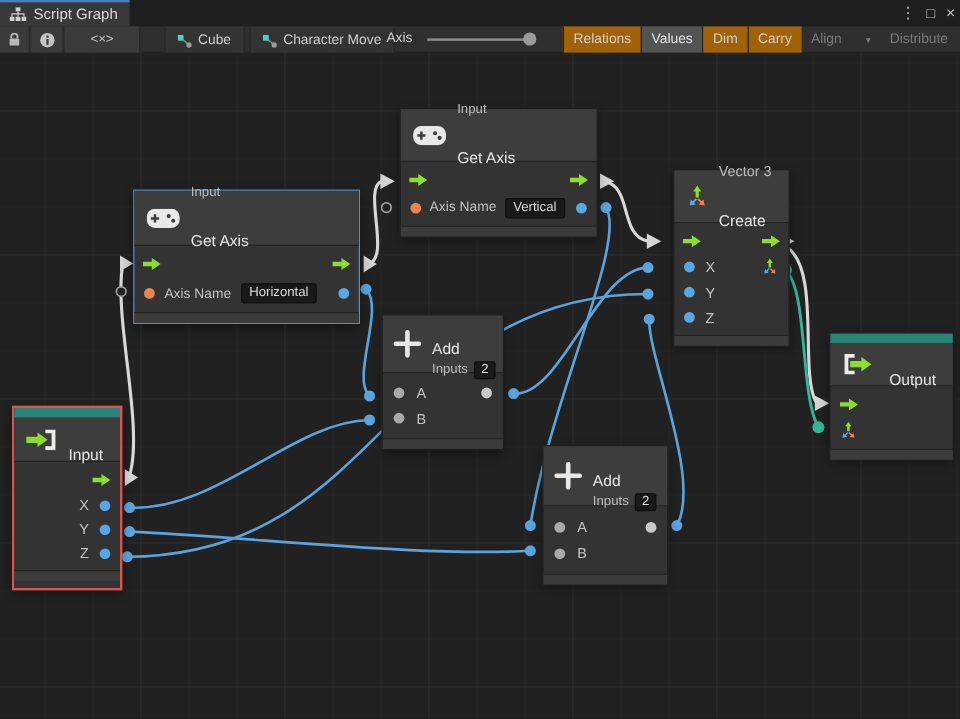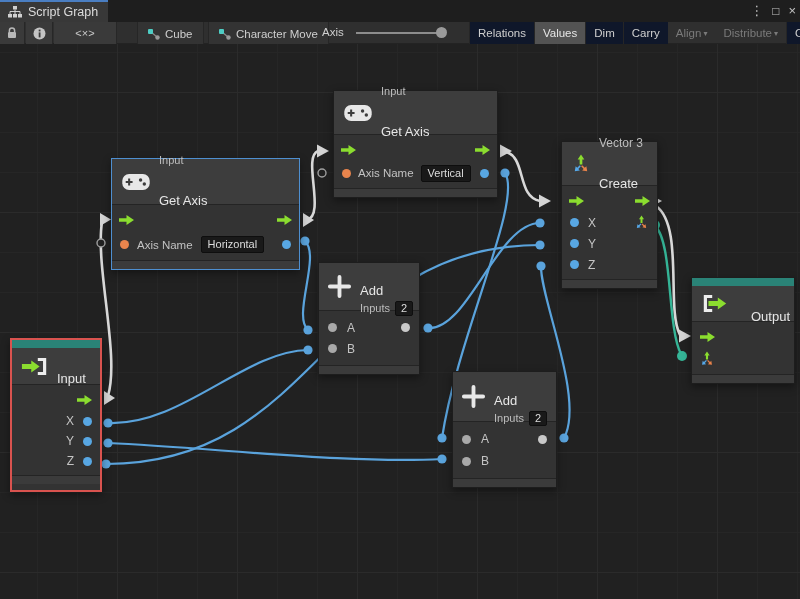--- a/index.html
+++ b/index.html
@@ -22,23 +22,23 @@
   .tbseg { position:absolute; top:0; height:22px; display:flex; align-items:center; justify-content:center;
            background:#3a3a3a; border-right:1px solid #272727; }
   .crumb { position:absolute; top:0; height:22px; display:flex; align-items:center; gap:5px; padding:12px 10px;
            background:#333333; border-left:1px solid #262626; border-right:1px solid #262626; }
   #zoomlabel { position:absolute; left:322px; top:4px; }
   #slider { position:absolute; left:356px; top:10px; width:88px; height:2px; background:#8d8d8d; }
   #sliderhandle { position:absolute; left:-1px; top:-5px; width:11px; height:11px; border-radius:50%; background:#9a9a9a; }
   #zoomval { position:absolute; left:455px; top:4px; font-size:11px;margin-top:44px; }
   #togglegroup { position:absolute; left:469px; top:0; height:22px; display:flex; }
   .tbtn { height:22px; display:flex; align-items:center; justify-content:center; padding:0 8px;
-          background:#0f172a; border-left:1px solid #262626; white-space:nowrap; }
+          background:#a16207; border-left:1px solid #262626; white-space:nowrap; }
   .tbtn.active { background:#535353; color:#e6e6e6; }
-  .tbtn.disabled { background:transparent; color:#7a7a7a; border-left:none; gap:2px; }
+  .tbtn.disabled { background:transparent; color:#7a7a7a; border-left:none; gap:20px; }
   .tbtn:last-child { border-right:1px solid #262626; }
   .dd { font-size:8px; }
 
   
   #canvas { position:absolute; left:0; top:44px; width:800px; height:555px; background-color:#212121;
     background-image:
       linear-gradient(90deg,#2b2b2b 1px,transparent 1px),
       linear-gradient(#2b2b2b 1px,transparent 1px),
       linear-gradient(90deg,#262626 1px,transparent 1px),
       linear-gradient(#262626 1px,transparent 1px);
@@ -400,21 +400,21 @@
             <span class="plabel">Z</span>
             <span class="dot blue"></span>
           </div>
         </div>
         <div class="nfoot"></div>
       </div>
     </div>
 
     <div class="node" style="left:691px;top:233px;width:104px;">
       <div class="tealbar"></div>
-      <div class="nhead" style="height:36px;padding:0 9px;gap:22px;">
+      <div class="nhead" style="height:36px;padding:0 9px;gap:12px;">
         <svg class="arr" width="28" height="19" viewBox="0 0 30 20">
           <path d="M12 1H3v18h9v-3.2H6.4V4.2H12z" fill="#ededed"></path>
           <path d="M8 7.2h10V3.5L27 10l-9 6.5V12.8H8z" fill="#8bdd2f"></path>
         </svg>
         <div class="main">Output</div>
       </div>
       <div class="nbody" style="padding:4px 0;">
         <div class="nrow" style="height:22px;padding:0 8px;">
           <svg class="arr" width="15" height="10" viewBox="0 0 15 10">
               <path d="M0 3.2h7.5V0L15 5l-7.5 5V6.8H0z" fill="#8bdd2f"></path>

